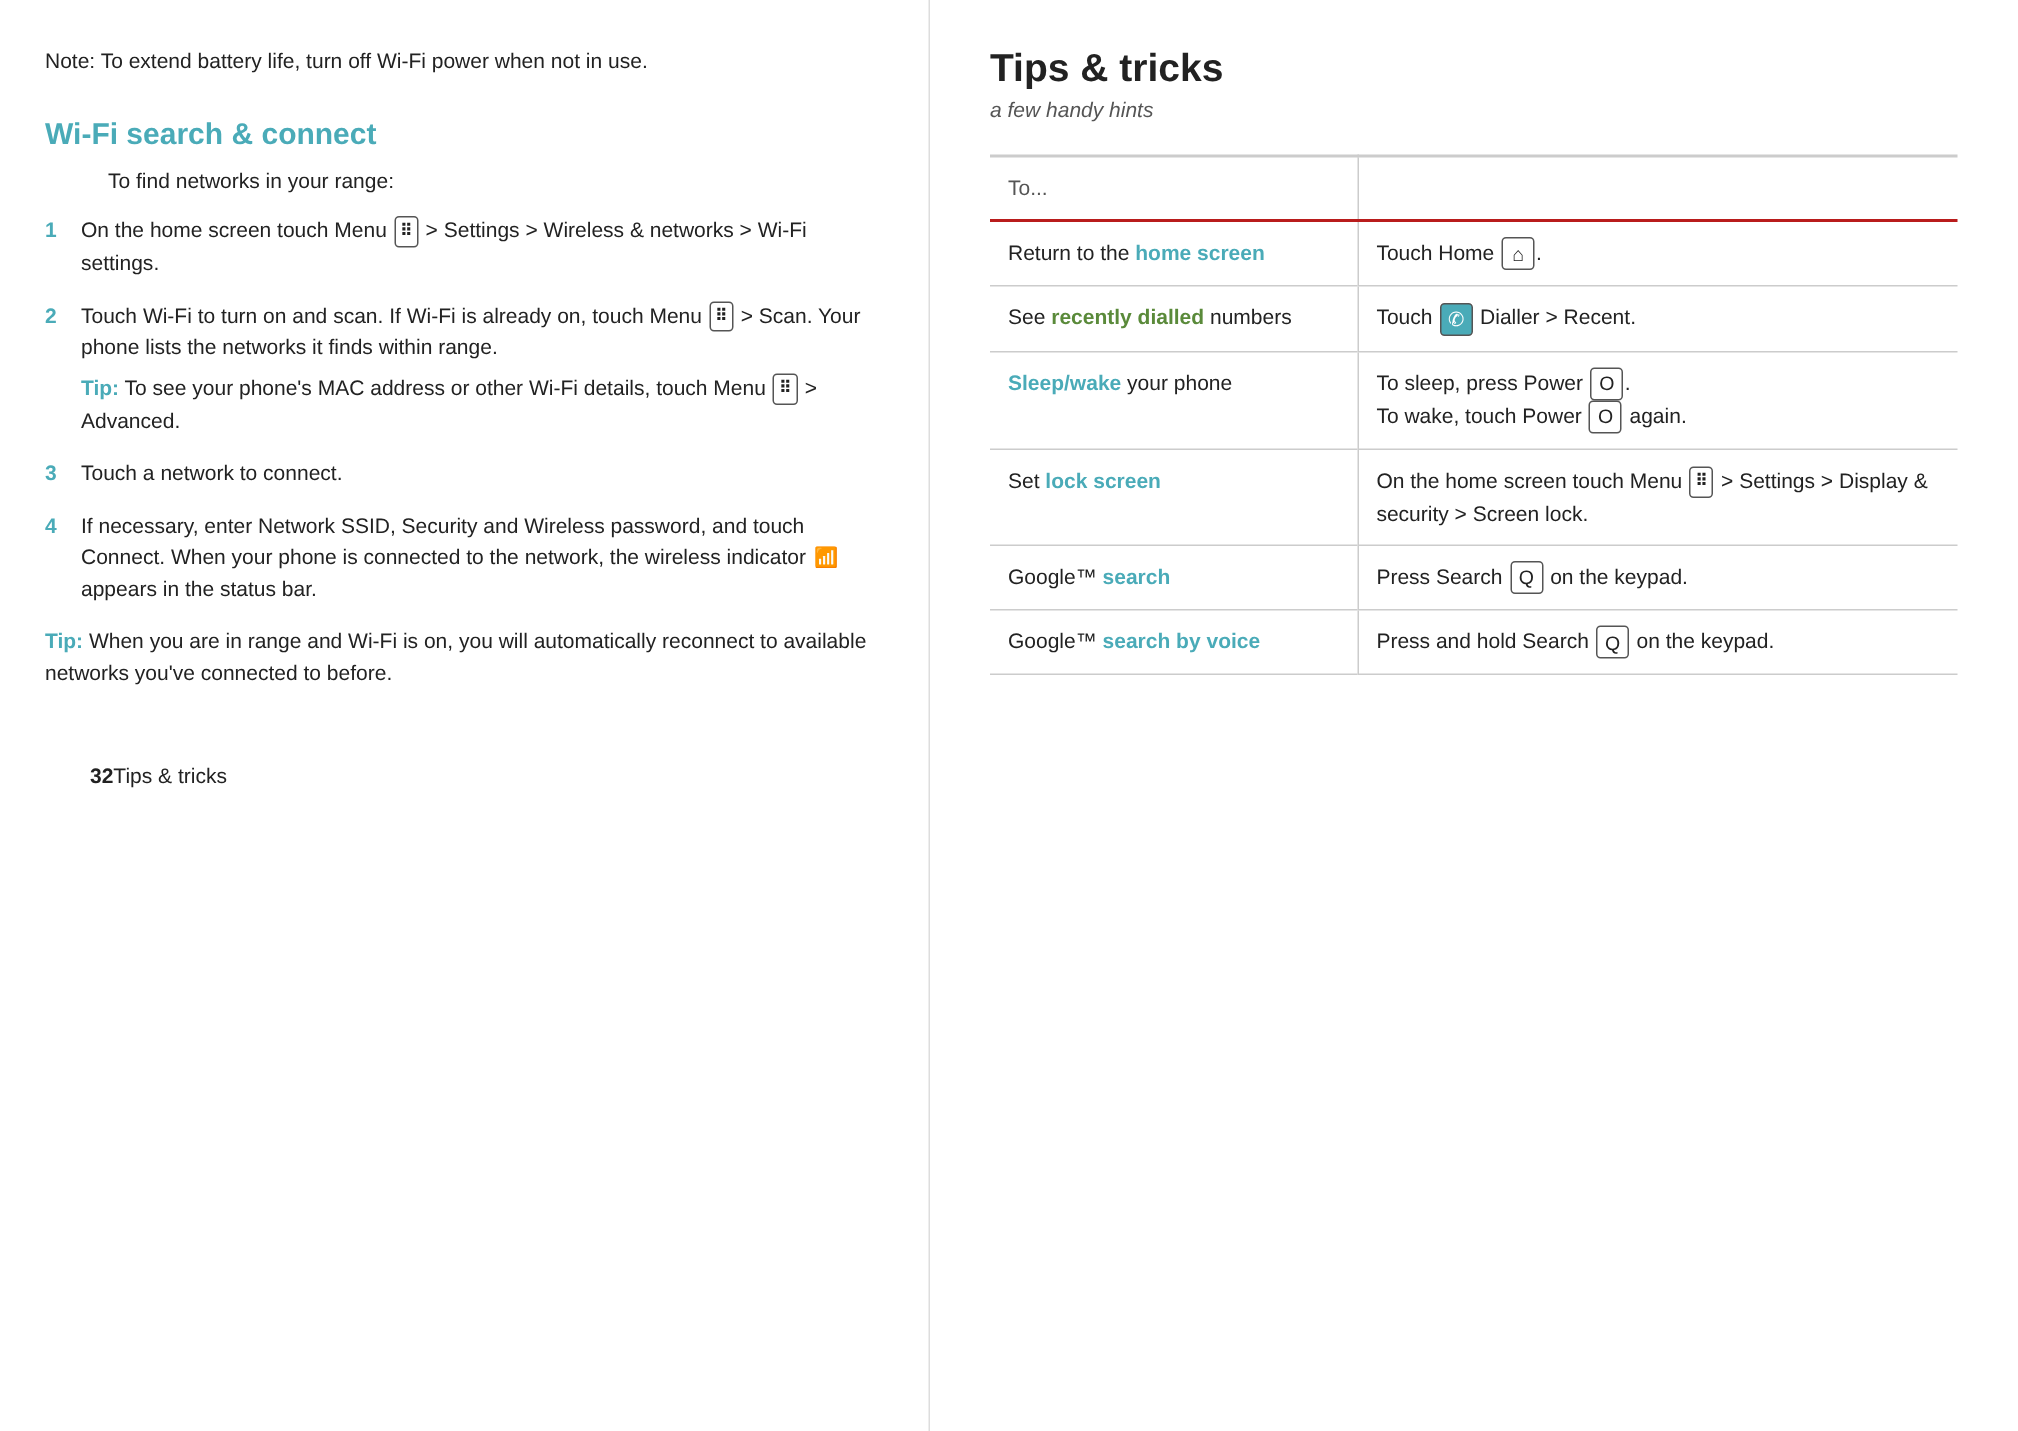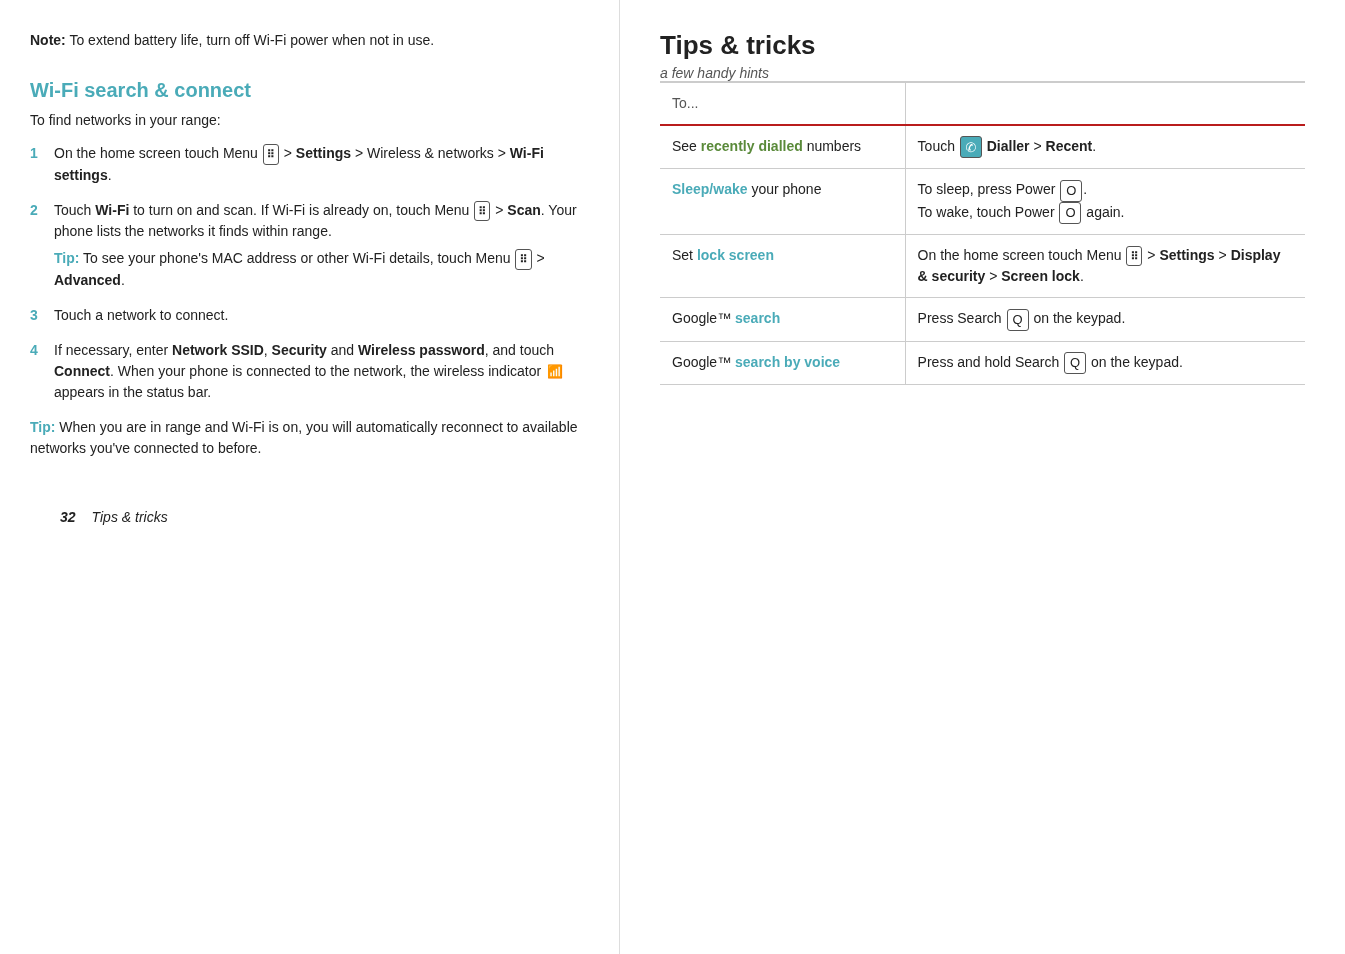--- a/index.html
+++ b/index.html
@@ -35,20 +35,21 @@
       font-size: 20px;
       color: #4AABB8;
       font-weight: bold;
       margin-bottom: 8px;
     }
 
     .section-subtitle {
       font-size: 14px;
       margin-bottom: 12px;
       line-height: 1.5;
+      margin-left: 42px;
     }
 
     .numbered-list {
       margin-left: 0;
       padding-left: 0;
       list-style: none;
     }
 
     .numbered-list li {
       display: flex;
@@ -72,21 +73,21 @@
     .tip-block {
       margin-top: 6px;
       line-height: 1.5;
     }
 
     .tip-label {
       font-weight: bold;
       color: #4AABB8;
     }
 
-    b, strong { font-weight: bold; text-align: right; }
+    b, strong { font-weight: normal; text-align: right; }
 
     .icon-menu {
       display: inline-flex;
       align-items: center;
       justify-content: center;
       border: 1px solid #555;
       border-radius: 3px;
       padding: 1px 3px;
       font-size: 11px;
       font-weight: bold;
@@ -100,42 +101,41 @@
       margin: 0 2px;
       font-size: 13px;
     }
 
     .page-footer {
       position: absolute;
       bottom: 30px;
       left: 30px;
       display: flex;
       align-items: center;
-      gap: 16px;
-      font-size: 14px;
-      font-style: italic;
+      font-size: 14px;
     }
 
     .page-num {
       font-weight: bold;
       font-size: 14px;
     }
 
     
     .tips-title {
       font-size: 26px;
       font-weight: bold;
       color: #222;
       margin-bottom: 4px;
     }
 
     .tips-subtitle {
       font-style: italic;
       color: #555;
       font-size: 14px;
+      margin-bottom: 22px;
     }
 
     .shortcuts-heading {
       font-size: 20px;
       color: #4AABB8;
       font-weight: bold;
       margin-bottom: 10px;
     }
 
     .shortcuts-table {
@@ -296,20 +296,28 @@
 
 
   <table class="shortcuts-table">
     <tbody>
         <tr>
       <td class="header-cell">To...</td>
       <td class="header-cell"></td>
     </tr>
     <tr>
       <td>
+        Return to the <span class="keyword-teal">home screen</span>
+      </td>
+      <td>
+        Touch Home <span class="icon-home">⌂</span>.
+      </td>
+    </tr>
+    <tr>
+      <td>
         See <span class="keyword-green">recently dialled</span> numbers
       </td>
       <td>
         Touch <span class="icon-phone">✆</span> <strong>Dialler</strong> &gt; <strong>Recent</strong>.
       </td>
     </tr>
     <tr>
       <td>
         <span class="keyword-teal">Sleep/wake</span> your phone
       </td>

